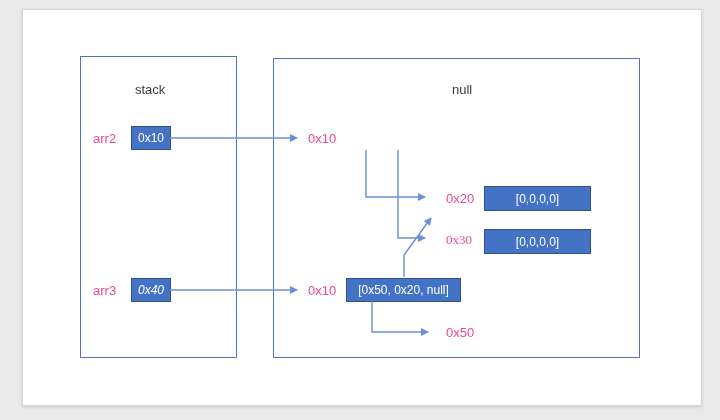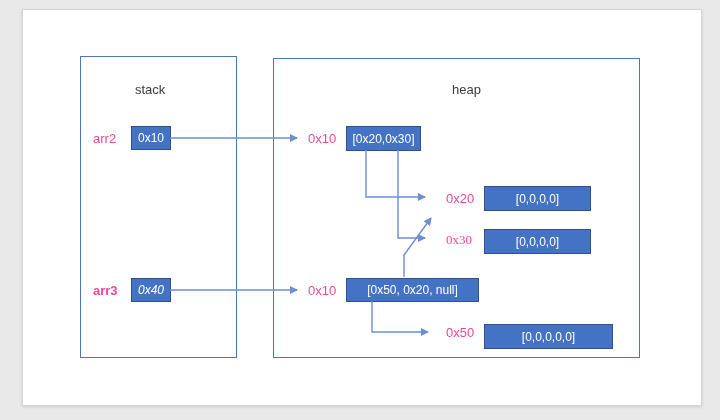--- a/index.html
+++ b/index.html
@@ -34,42 +34,40 @@
 </style>
 </head>
 <body>
 
 <div class="page">
 
   <div class="region-box" style="left:57px;top:46px;width:155px;height:300px;"></div>
   <div class="region-box" style="left:250px;top:48px;width:365px;height:298px;"></div>
 
   <div class="region-title" style="left:112px;top:72px;">stack</div>
-  <div class="region-title" style="left:429px;top:72px;">heap</div>
+  <div class="region-title" style="left:429px;top:72px;">null</div>
 
   <div class="var-label" style="left:70px;top:121px;">arr2</div>
   <div class="mem-box" style="left:108px;top:116px;width:40px;height:24px;">0x10</div>
 
-  <div class="var-label" style="left:70px;top:273px;font-weight:bold;">arr3</div>
+  <div class="var-label" style="left:70px;top:273px;">arr3</div>
   <div class="mem-box" style="left:108px;top:268px;width:40px;height:24px;font-style:italic;">0x40</div>
 
   <div class="addr-label" style="left:285px;top:121px;">0x10</div>
-  <div class="mem-box" style="left:323px;top:116px;width:75px;height:25px;">[0x20,0x30]</div>
 
   <div class="addr-label" style="left:423px;top:181px;">0x20</div>
   <div class="mem-box" style="left:461px;top:176px;width:107px;height:25px;">[0,0,0,0]</div>
 
   <div class="addr-label" style="left:423px;top:222px;font-family:Liberation Serif, serif;">0x30</div>
   <div class="mem-box" style="left:461px;top:219px;width:107px;height:25px;">[0,0,0,0]</div>
 
   <div class="addr-label" style="left:285px;top:273px;">0x10</div>
-  <div class="mem-box" style="left:323px;top:268px;width:133px;height:24px;">[0x50, 0x20, null]</div>
+  <div class="mem-box" style="left:323px;top:268px;width:115px;height:24px;">[0x50, 0x20, null]</div>
 
   <div class="addr-label" style="left:423px;top:315px;">0x50</div>
-  <div class="mem-box" style="left:461px;top:314px;width:129px;height:25px;">[0,0,0,0,0]</div>
 </div>
 
 <svg class="connectors" viewBox="0 0 720 420">
   <defs>
     <marker id="arw" markerWidth="9" markerHeight="8" refX="7" refY="4" orient="auto" markerUnits="userSpaceOnUse">
       <path d="M0,0 L8,4 L0,8 Z" fill="#6b8ed6"></path>
     </marker>
   </defs>
   <line x1="170" y1="138" x2="297" y2="138" marker-end="url(#arw)"></line>
   <line x1="170" y1="290" x2="297" y2="290" marker-end="url(#arw)"></line>

